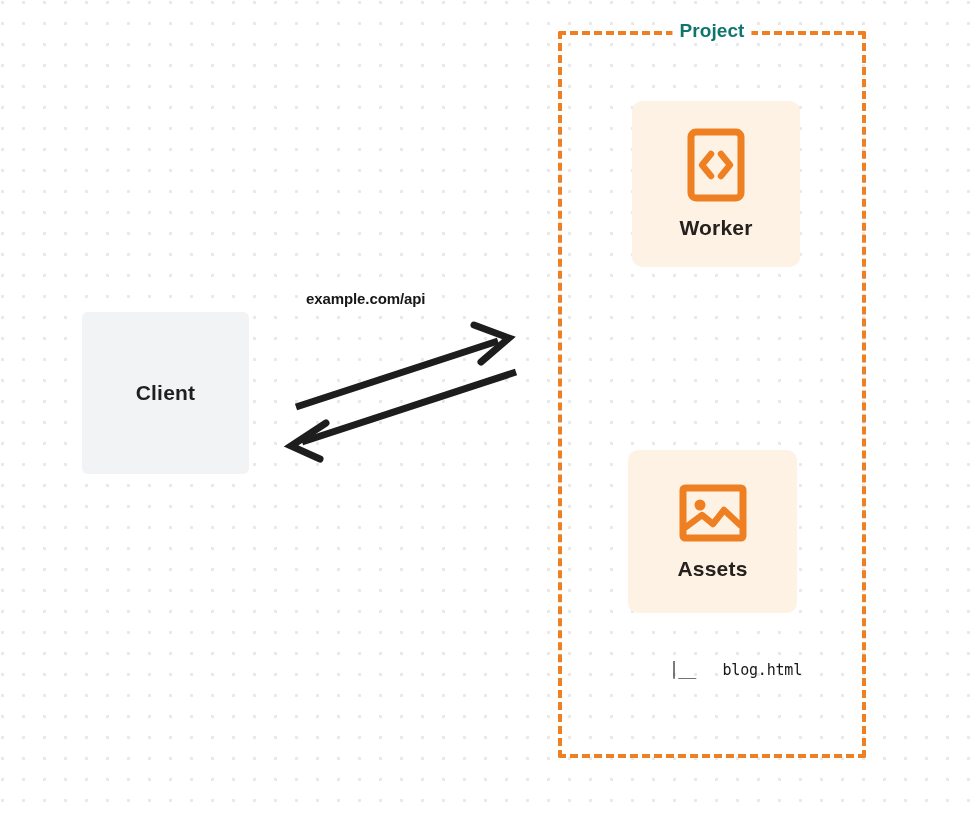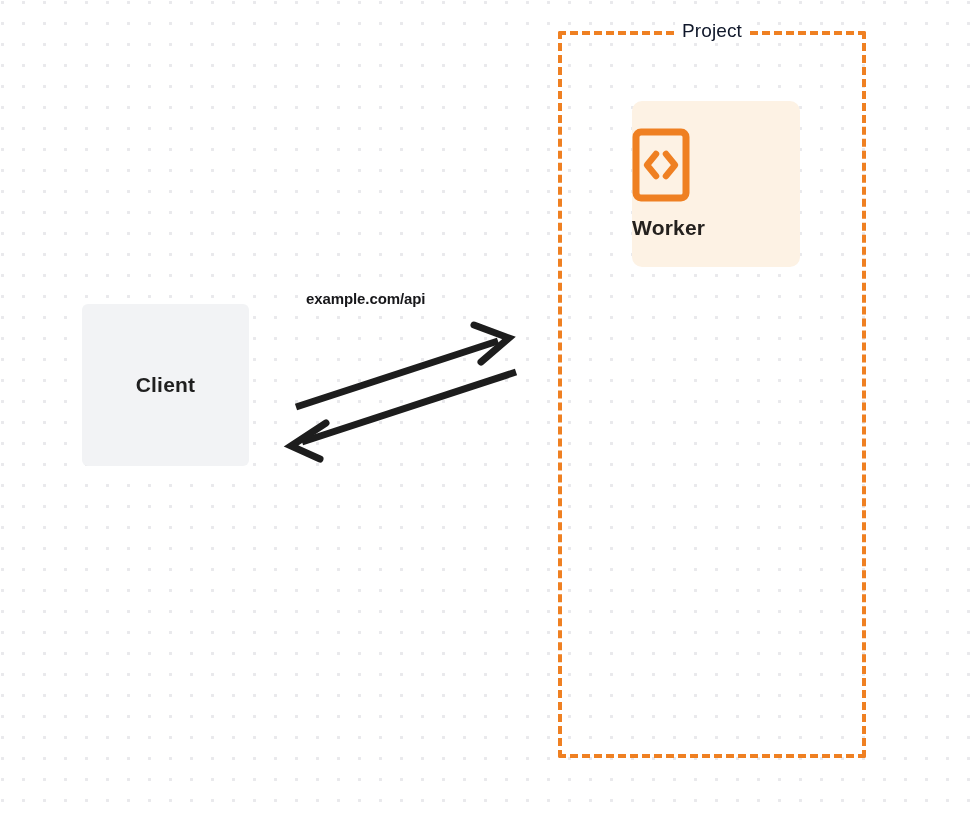--- a/index.html
+++ b/index.html
@@ -21,21 +21,21 @@
     background-color: #ffffff;
     background-image: radial-gradient(circle, #e9e9ec 1.4px, rgba(255,255,255,0) 1.6px);
     background-size: 21px 21px;
     background-position: 13px 13px;
   }
 
   
   #client-node {
     position: absolute;
     left: 82px;
-    top: 304px;
+    top: 312px;
     width: 167px;
     height: 162px;
     background: #f2f3f5;
     border-radius: 6px;
     display: flex;
     align-items: center;
     justify-content: center;
   }
   #client-node .node-label {
     font-size: 21px;
@@ -78,34 +78,34 @@
     border-radius: 2px;
   }
   #project-title {
     position: absolute;
     left: 50%;
     top: -4px;
     transform: translate(-50%, -50%);
     background: #ffffff;
     padding: 0 7px;
     font-size: 19px;
-    font-weight: normal;
-    color: #0f172a;
+    font-weight: bold;
+    color: #0f766e;
     letter-spacing: 0.1px;
     white-space: nowrap;
   }
 
   
   .service-card {
     position: absolute;
     background: #fdf2e4;
     border-radius: 10px;
     display: flex;
     flex-direction: column;
-    align-items: flex-start;
+    align-items: center;
     justify-content: center;
   }
   #worker-card {
     left: 632px;
     top: 101px;
     width: 168px;
     height: 166px;
   }
   #assets-card {
     left: 628px;
@@ -172,18 +172,29 @@
     <div class="card-icon">
       <svg width="58" height="74" viewBox="0 0 58 74" aria-hidden="true">
         <rect x="4" y="4" width="50" height="66" rx="5" ry="5" fill="none" stroke="#ef8022" stroke-width="7"></rect>
         <path d="M 24 26 L 15 37 L 24 48" fill="none" stroke="#ef8022" stroke-width="6.5" stroke-linecap="round" stroke-linejoin="round"></path>
         <path d="M 34 26 L 43 37 L 34 48" fill="none" stroke="#ef8022" stroke-width="6.5" stroke-linecap="round" stroke-linejoin="round"></path>
       </svg>
     </div>
     <div class="card-label">Worker</div>
   </div>
 
+  <div id="assets-card" class="service-card">
+    <div class="card-icon">
+      <svg width="68" height="60" viewBox="0 0 68 60" aria-hidden="true">
+        <rect x="4" y="5" width="60" height="50" rx="2" ry="2" fill="none" stroke="#ef8022" stroke-width="7"></rect>
+        <circle cx="21" cy="22" r="5.5" fill="#ef8022"></circle>
+        <path d="M 7 44 L 23 32 L 34 41 L 45 27 L 61 42" fill="none" stroke="#ef8022" stroke-width="6.5" stroke-linecap="round" stroke-linejoin="round"></path>
+      </svg>
+    </div>
+    <div class="card-label">Assets</div>
+  </div>
 
   <div id="assets-file-tree">
+    <span class="tree-row">     │__   blog.html</span>
     
   </div>
 
 </div>
 
 </body></html>

